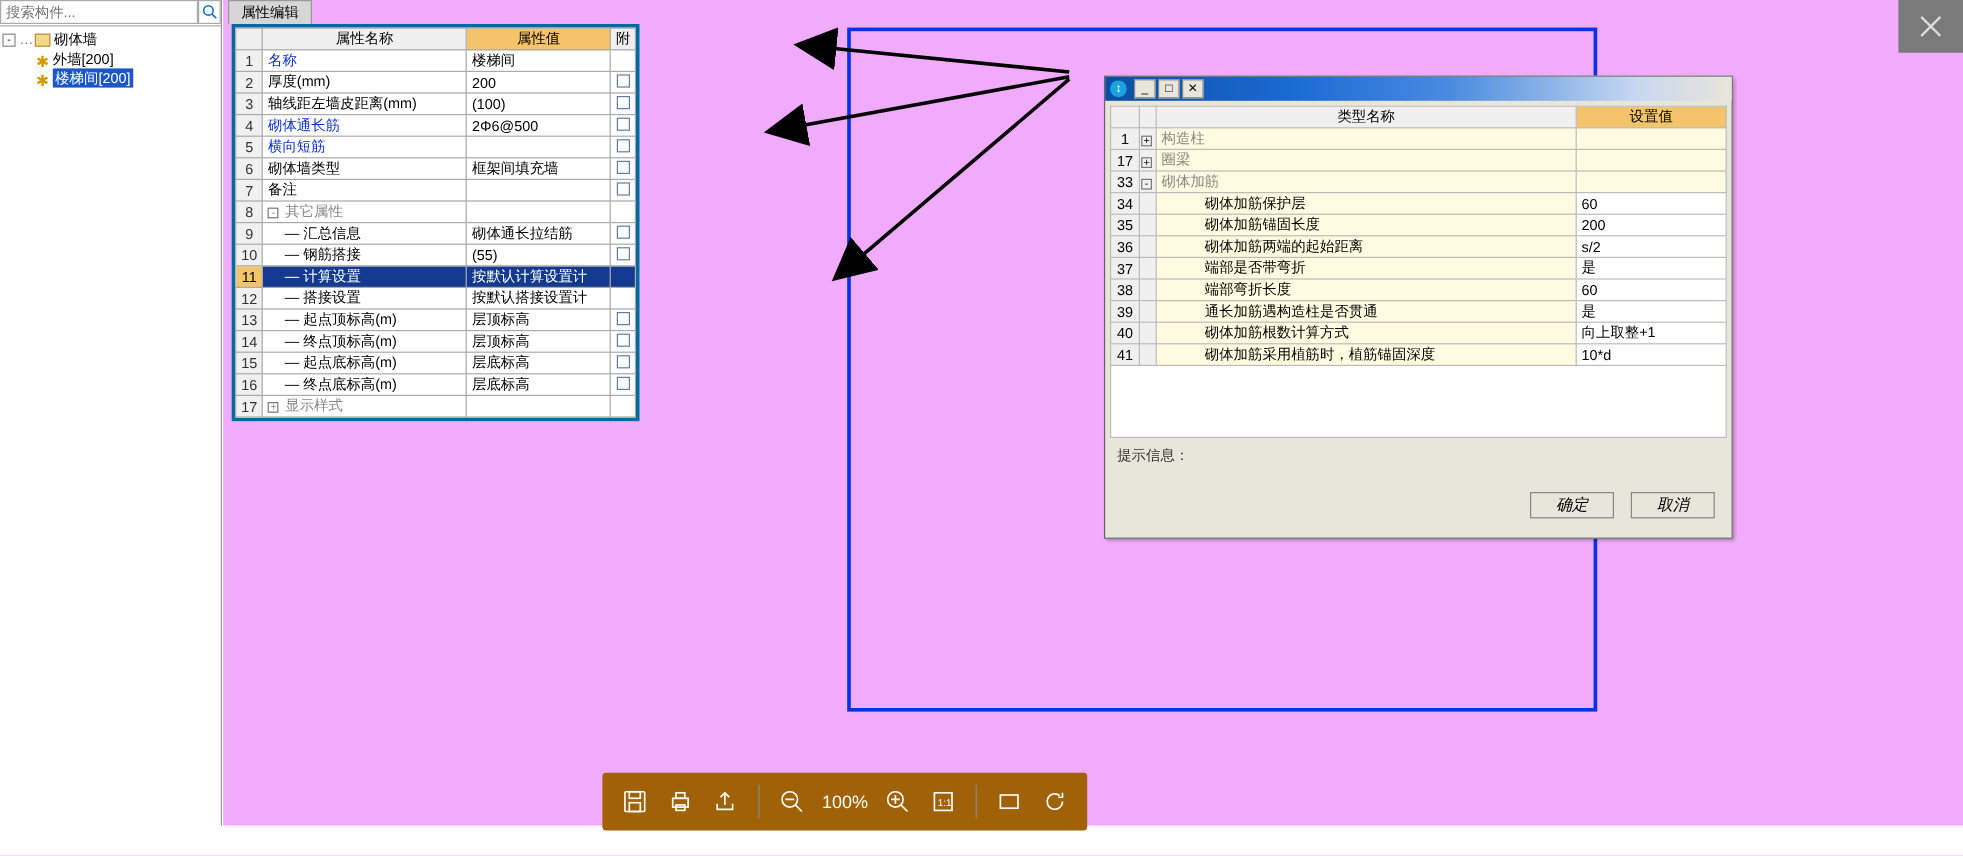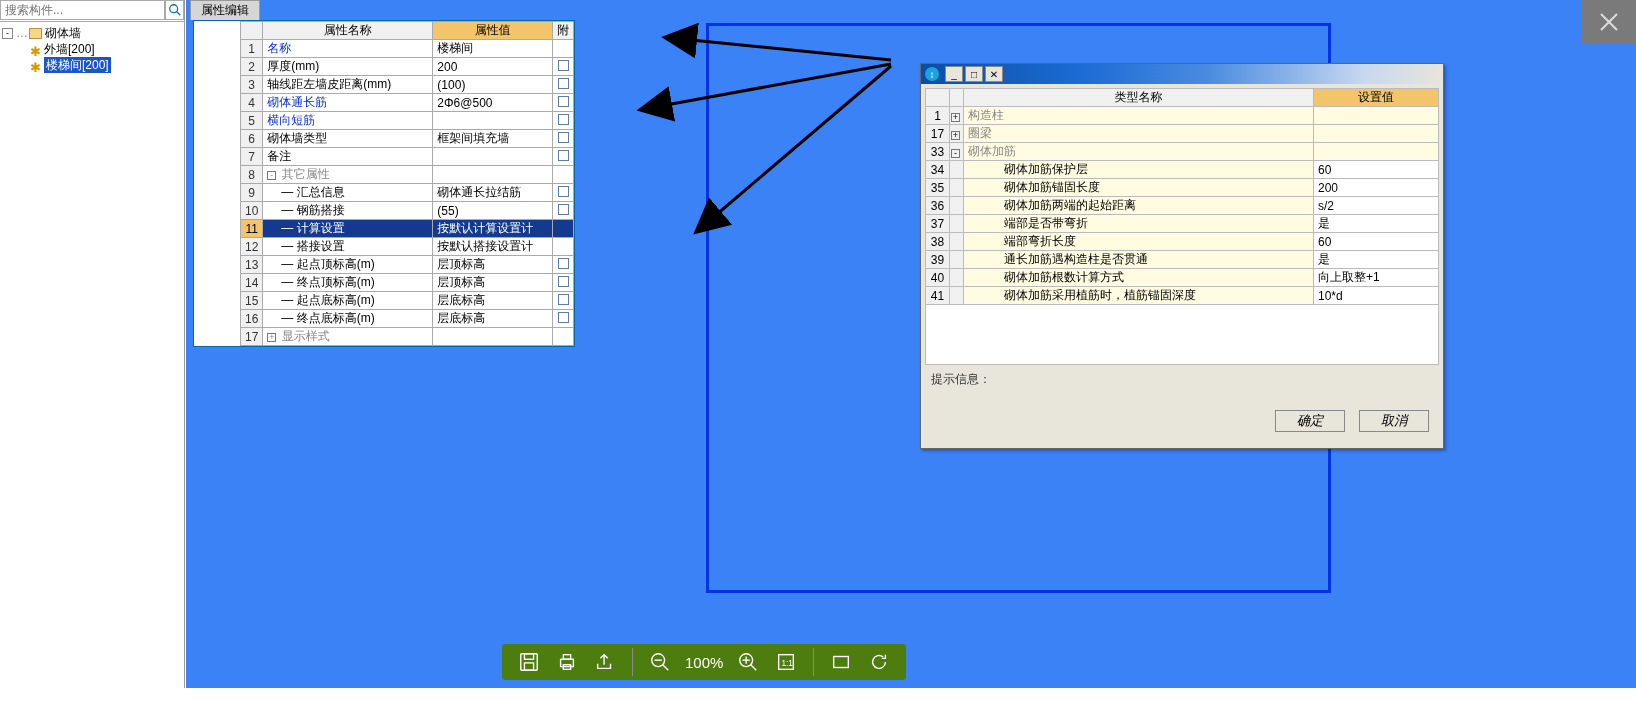--- a/index.html
+++ b/index.html
@@ -91,38 +91,37 @@
   padding: 0 2px;
 }
 
 
 .main {
   position: absolute;
   left: 186px;
   top: 0;
   right: 0;
   height: 688px;
-  background: #3b82f6;
+  background: #f0abfc;
 }
 .tab {
   display: inline-block;
   background: #d6d6d6;
   border: 1px solid #999;
   border-bottom: none;
   padding: 1px 10px;
   font-size: 12px;
   margin-left: 4px;
 }
 .prop-table {
   position: absolute;
   left: 7px;
   top: 20px;
   background: #fff;
-  border: 1px solid #0369a1;
-  padding-left: 46px;
+  border: 3px solid #0369a1;
 }
 .prop-table table { border-collapse: collapse; }
 .prop-table th, .prop-table td {
   border: 1px solid #aaa;
   font-size: 12px;
   height: 18px;
   padding: 0 4px;
   text-align: left;
   white-space: nowrap;
 }
@@ -271,22 +270,22 @@
   justify-content: center;
   font-size: 22px;
   cursor: pointer;
 }
 
 
 .bottom-bar {
   position: absolute;
   left: 502px;
   top: 644px;
-  height: 36px;
-  background: #4d7c0f;
+  height: 48px;
+  background: #a16207;
   border-radius: 3px;
   display: flex;
   align-items: center;
   color: #fff;
   padding: 0 8px;
 }
 .bb-group {
   display: flex;
   align-items: center;
 }

